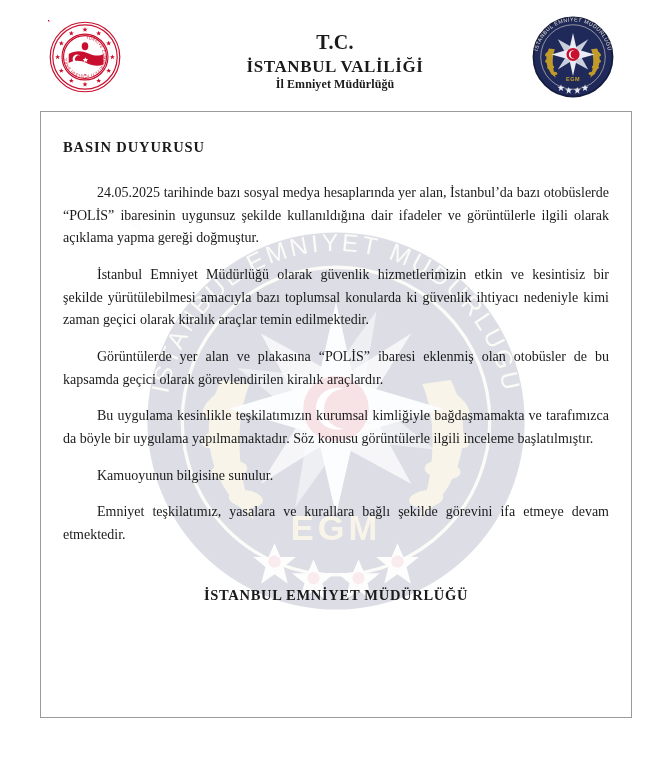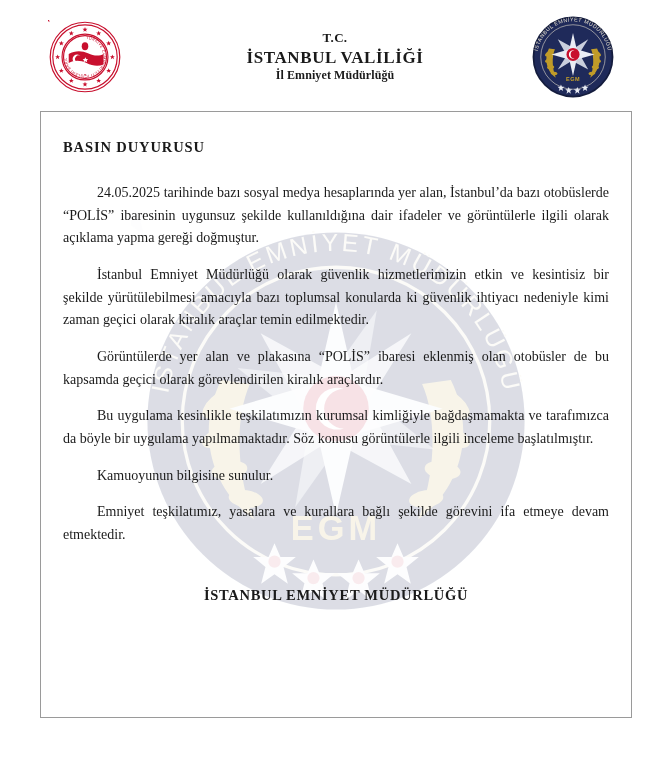--- a/index.html
+++ b/index.html
@@ -41,21 +41,21 @@
   }
   .header-titles {
     position: absolute;
     left: 185px;
     top: 30px;
     width: 300px;
     text-align: center;
     line-height: 1.28;
   }
   .header-titles .t1 {
-    font-size: 13px;
+    font-size: 20px;
     font-weight: bold;
     letter-spacing: 0.3px;
   }
   .header-titles .t2 {
     font-size: 17px;
     font-weight: bold;
     letter-spacing: 0.6px;
   }
   .header-titles .t3 {
     font-size: 12px;

